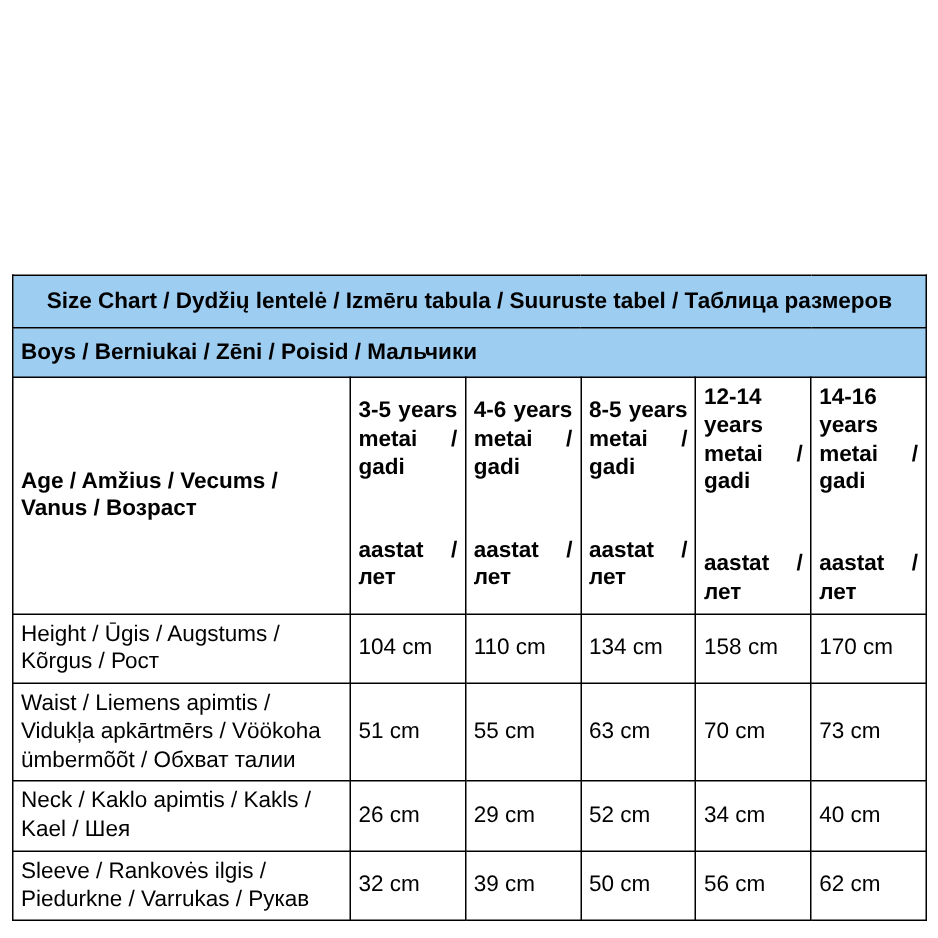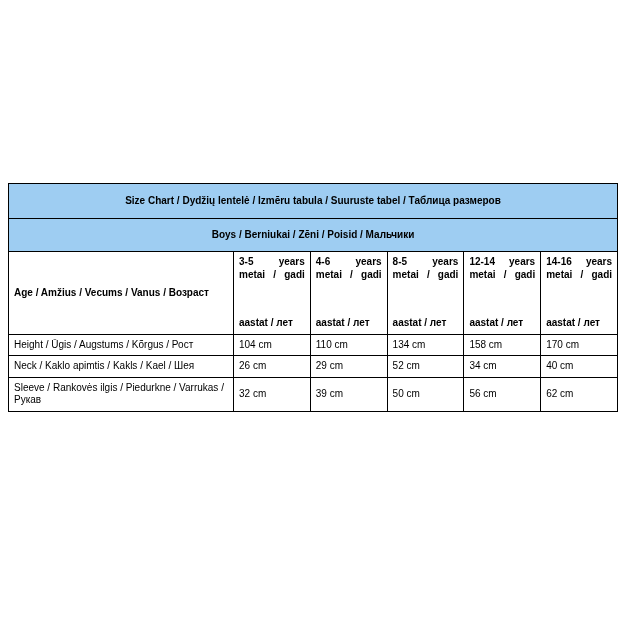--- a/index.html
+++ b/index.html
@@ -25,35 +25,34 @@
   }
   table.size-chart {
     border-collapse: collapse;
     width: 609px;
     table-layout: fixed;
     border: 1px solid #000000;
   }
   table.size-chart td {
     border: 1px solid #000000;
     padding: 4px 5px;
-    font-size: 10px;
+    font-size: 15px;
     line-height: 1.25;
     color: #000000;
     vertical-align: middle;
   }
   .hdr-main {
     background: #9ecdf2;
     text-align: center;
     font-weight: bold;
     font-size: 10px;
     height: 26px;
   }
   .hdr-sub {
     background: #9ecdf2;
-    text-align: center;
     font-weight: bold;
     font-size: 10px;
     height: 24px;
   }
   .row-label {
     text-align: left;
     font-size: 9.5px;
     margin-top: 24px;
   }
   .row-label.bold {
@@ -136,20 +135,28 @@
         <tr>
           <td class="row-label">Height / Ūgis / Augstums / Kõrgus / Рост</td>
           <td class="val">104 cm</td>
           <td class="val">110 cm</td>
           <td class="val">134 cm</td>
           <td class="val">158 cm</td>
           <td class="val">170 cm</td>
         </tr>
 
 
+        <tr>
+          <td class="row-label">Waist / Liemens apimtis / Vidukļa apkārtmērs / Vöökoha ümbermõõt / Обхват талии</td>
+          <td class="val">51 cm</td>
+          <td class="val">55 cm</td>
+          <td class="val">63 cm</td>
+          <td class="val">70 cm</td>
+          <td class="val">73 cm</td>
+        </tr>
 
         <tr>
           <td class="row-label">Neck / Kaklo apimtis / Kakls / Kael / Шея</td>
           <td class="val">26 cm</td>
           <td class="val">29 cm</td>
           <td class="val">52 cm</td>
           <td class="val">34 cm</td>
           <td class="val">40 cm</td>
         </tr>
 

